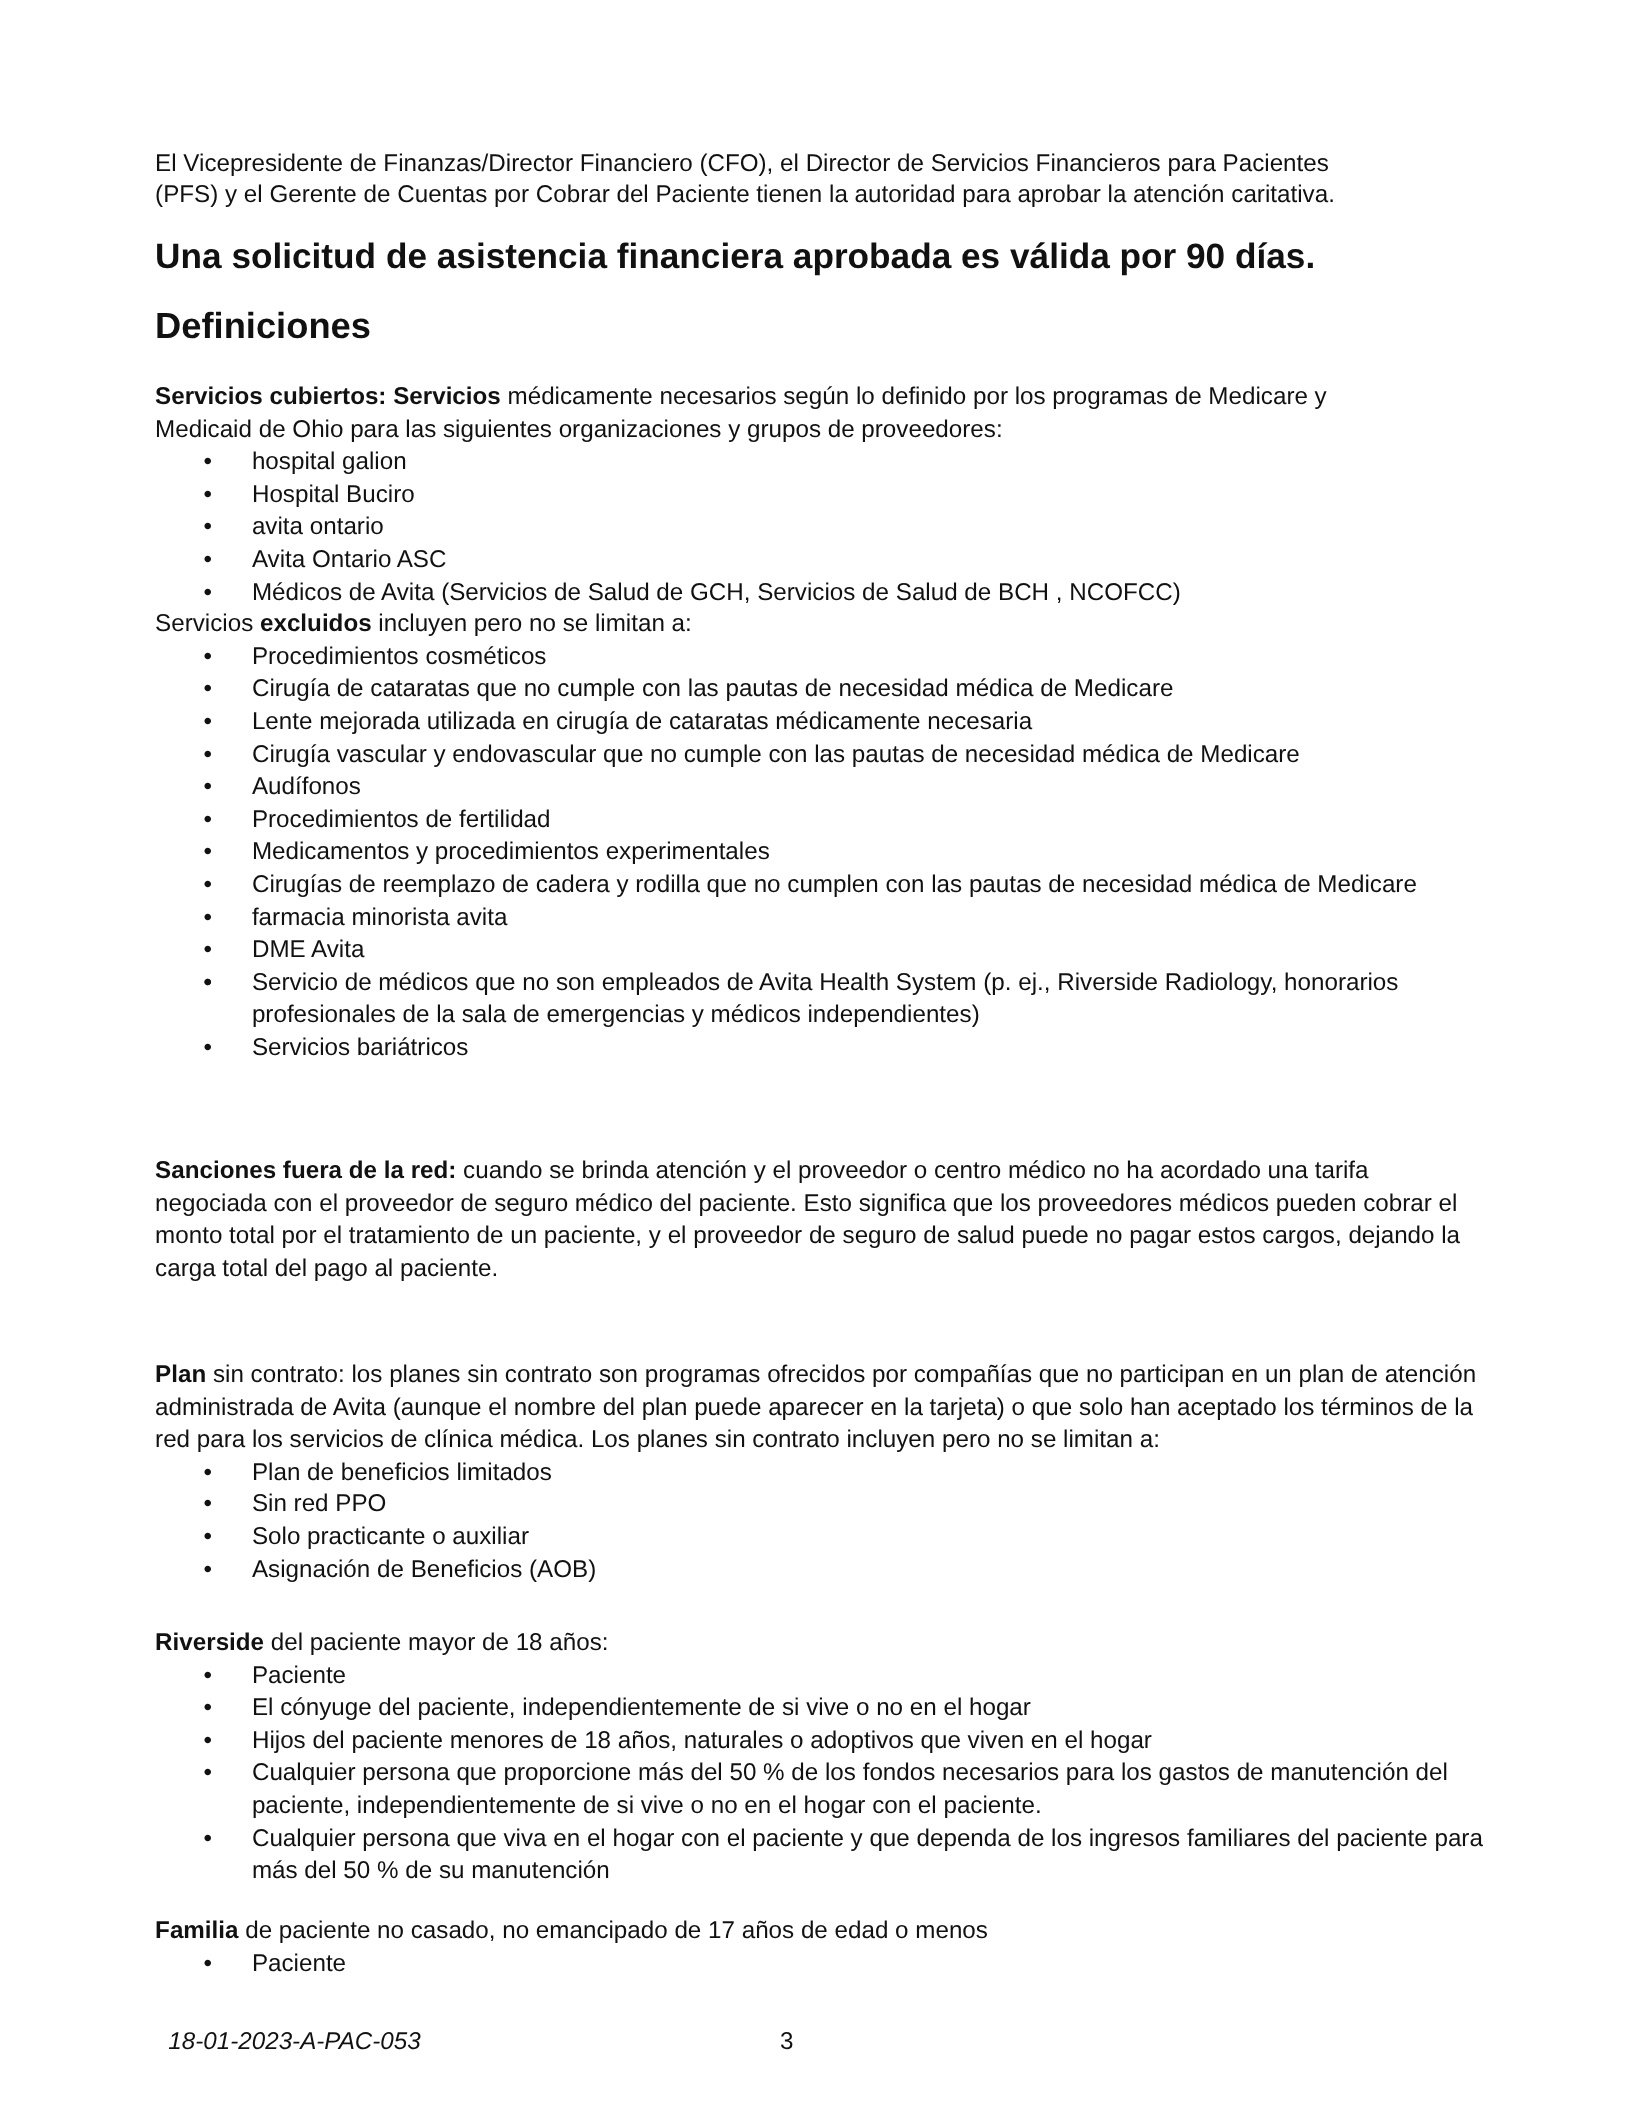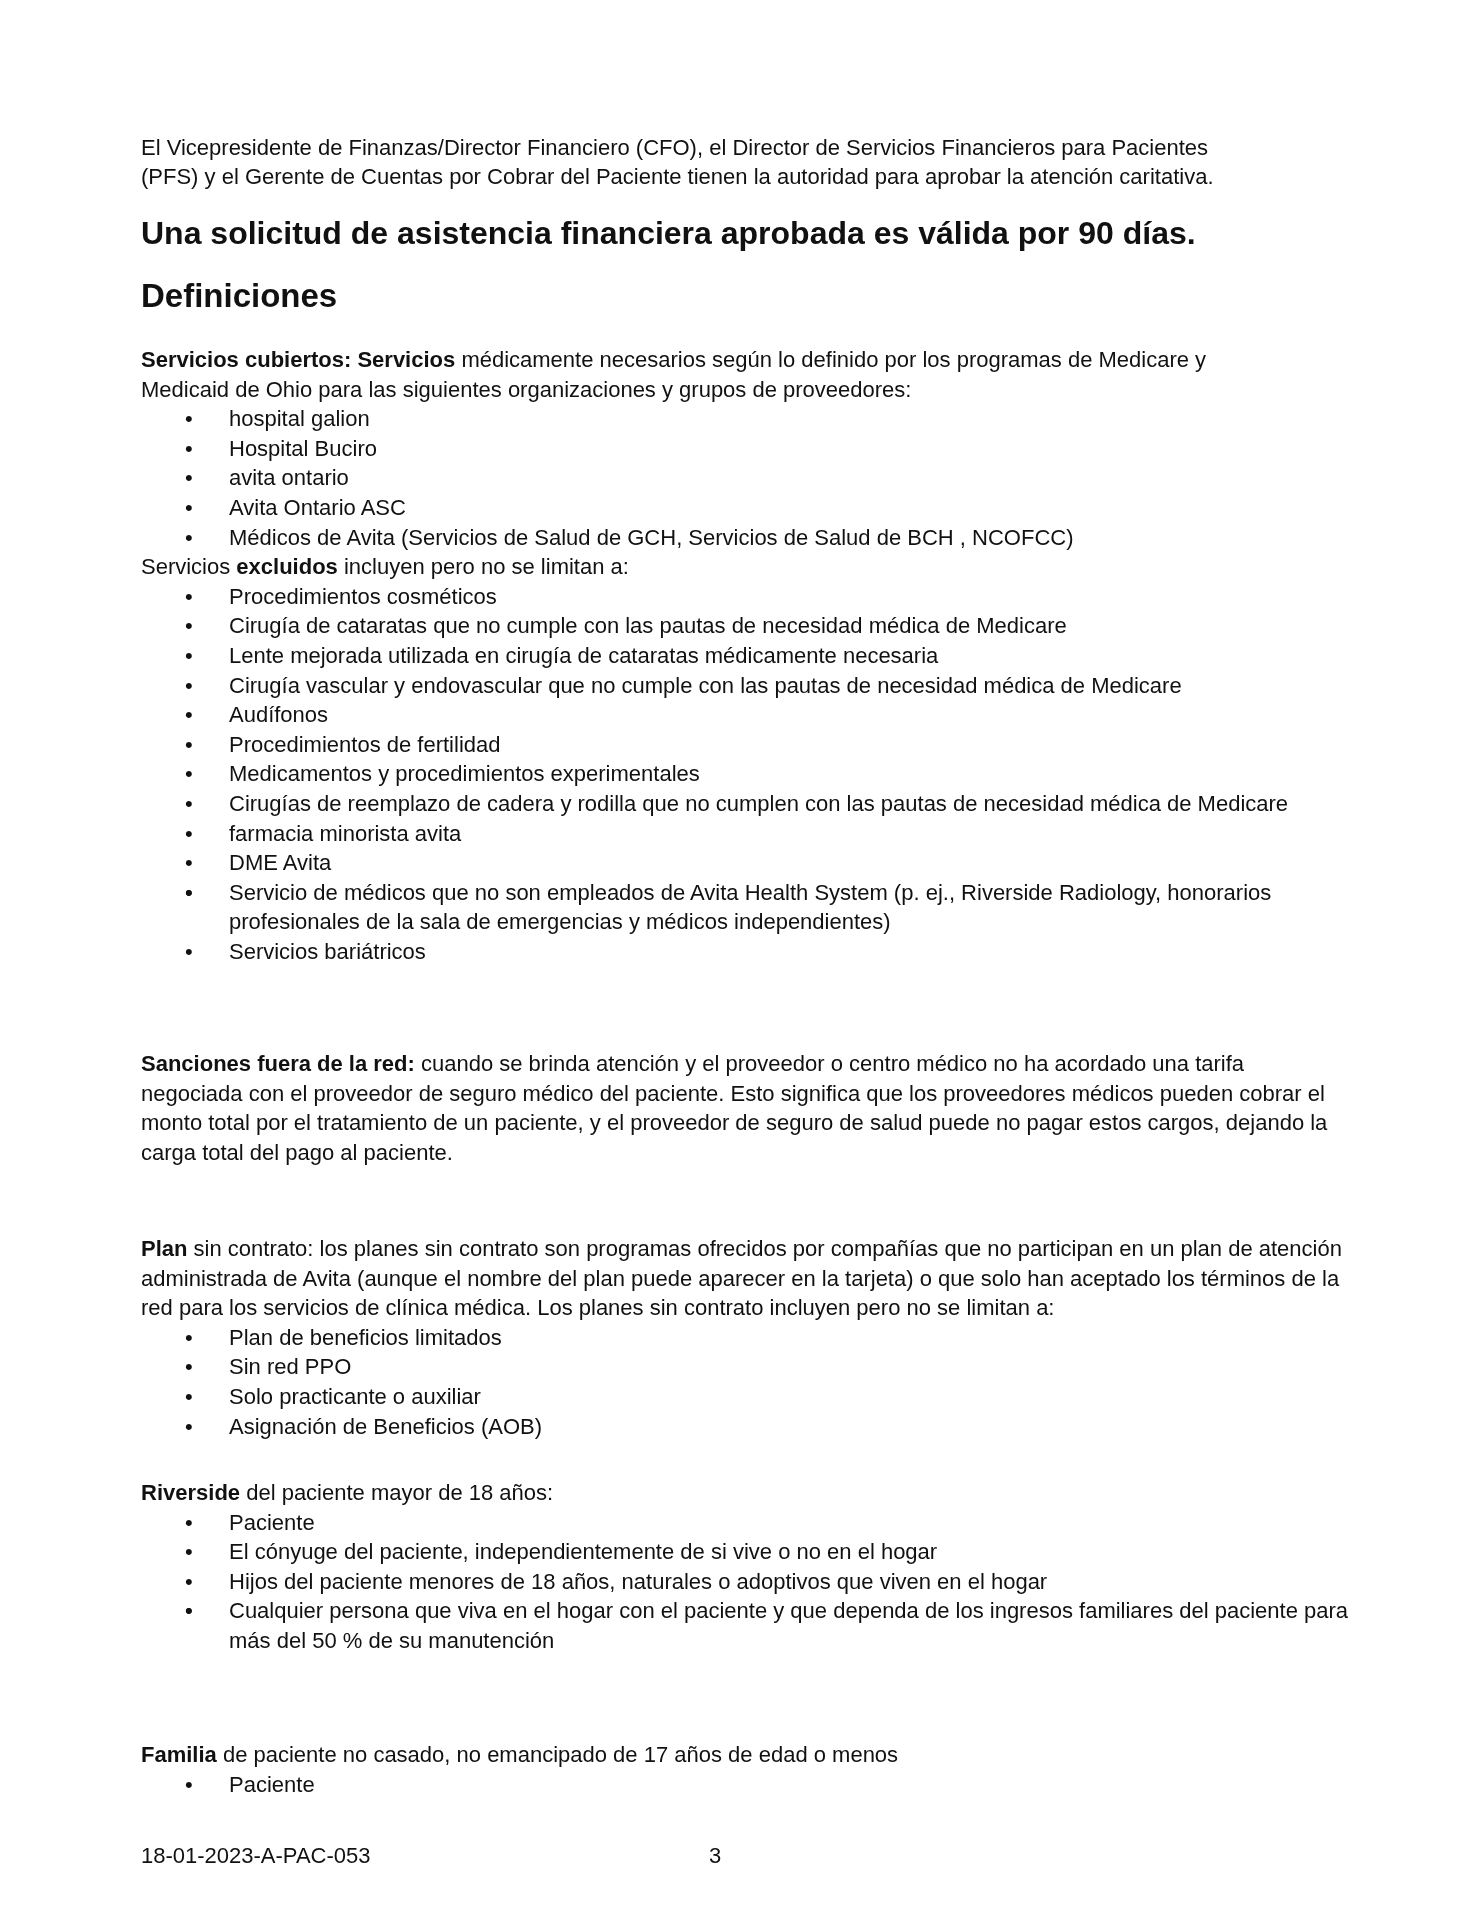--- a/index.html
+++ b/index.html
@@ -8,21 +8,21 @@
   .page { position:absolute; left:141px; top:0; width:1210px; }
   .p { font-size:22px; line-height:29.6px; margin:0; }
   .b { font-weight:bold; }
   .bold-line { font-size:32px; font-weight:bold; line-height:30px; margin:0; }
   h1 { font-size:33px; font-weight:bold; margin:0; line-height:40px; }
   ul { list-style:none; margin:0; padding:0; }
   li { position:relative; padding-left:88px; font-size:22px; line-height:29.6px; }
   li .bullet { position:absolute; left:44px; top:0; width:10px; }
   .abs { position:absolute; left:0; }
   .footer { position:absolute; top:1843px; left:141px; font-size:22px; width:1210px; }
-  .footer .code { position:absolute; left:0; }
+  .footer .code { position:absolute; left:12px;font-style:italic; }
   .footer .pn { position:absolute; left:568px; }
 </style>
 </head>
 <body>
 
 <div class="page">
 
   <p class="p abs" style="top:133px;text-align:center;">El Vicepresidente de Finanzas/Director Financiero (CFO), el Director de Servicios Financieros para Pacientes</p>
   <p class="p abs" style="top:162px;">(PFS) y el Gerente de Cuentas por Cobrar del Paciente tienen la autoridad para aprobar la atención caritativa.</p>
 
@@ -68,21 +68,21 @@
       <li><span class="bullet">•</span><span>Asignación de Beneficios (AOB)</span></li>
     </ul>
   </div>
 
   <div class="abs" style="top:1478px; width:1210px;">
     <p class="p"><span class="b">Riverside</span><span> del paciente mayor de 18 años:</span></p>
     <ul>
       <li><span class="bullet">•</span><span>Paciente</span></li>
       <li><span class="bullet">•</span><span>El cónyuge del paciente, independientemente de si vive o no en el hogar</span></li>
       <li><span class="bullet">•</span><span>Hijos del paciente menores de 18 años, naturales o adoptivos que viven en el hogar</span></li>
-      <li><span class="bullet">•</span></li>
+      <li><span class="bullet">•</span><span>Cualquier persona que proporcione más del 50 % de los fondos necesarios para los gastos de manutención del paciente, independientemente de si vive o no en el hogar con el paciente.</span></li>
       <li><span class="bullet">•</span><span>Cualquier persona que viva en el hogar con el paciente y que dependa de los ingresos familiares del paciente para más del 50 % de su manutención</span></li>
     </ul>
   </div>
 
   <div class="abs" style="top:1740px; width:1210px;">
     <p class="p"><span class="b">Familia</span><span> de paciente no casado, no emancipado de 17 años de edad o menos</span></p>
     <ul>
       <li><span class="bullet">•</span><span>Paciente</span></li>
     </ul>
   </div>

